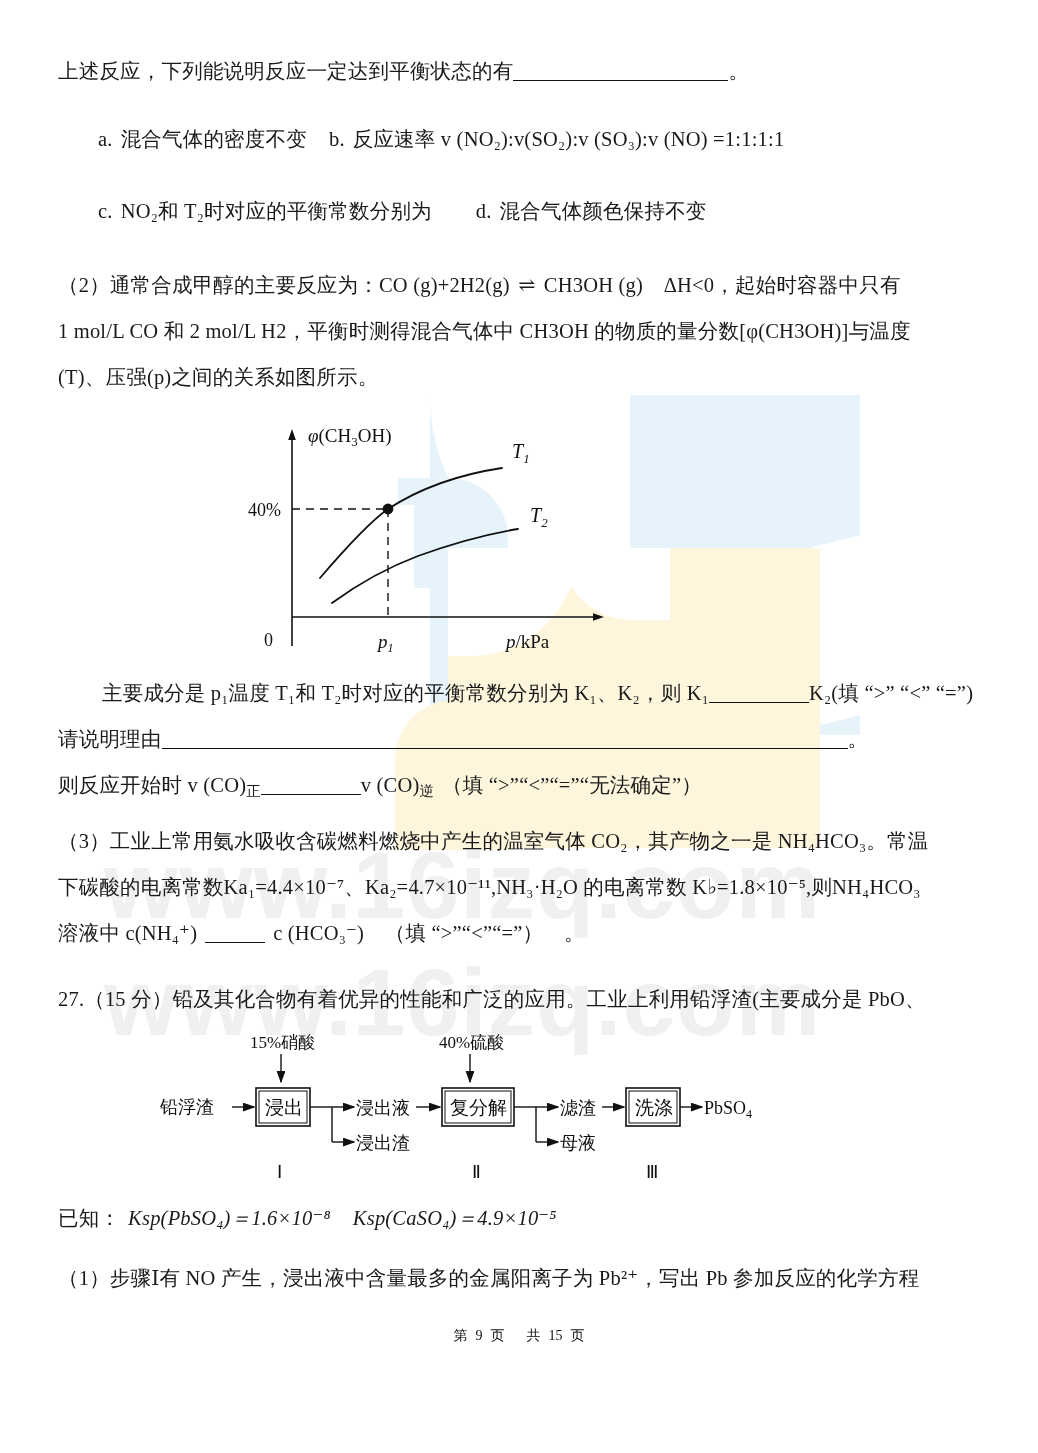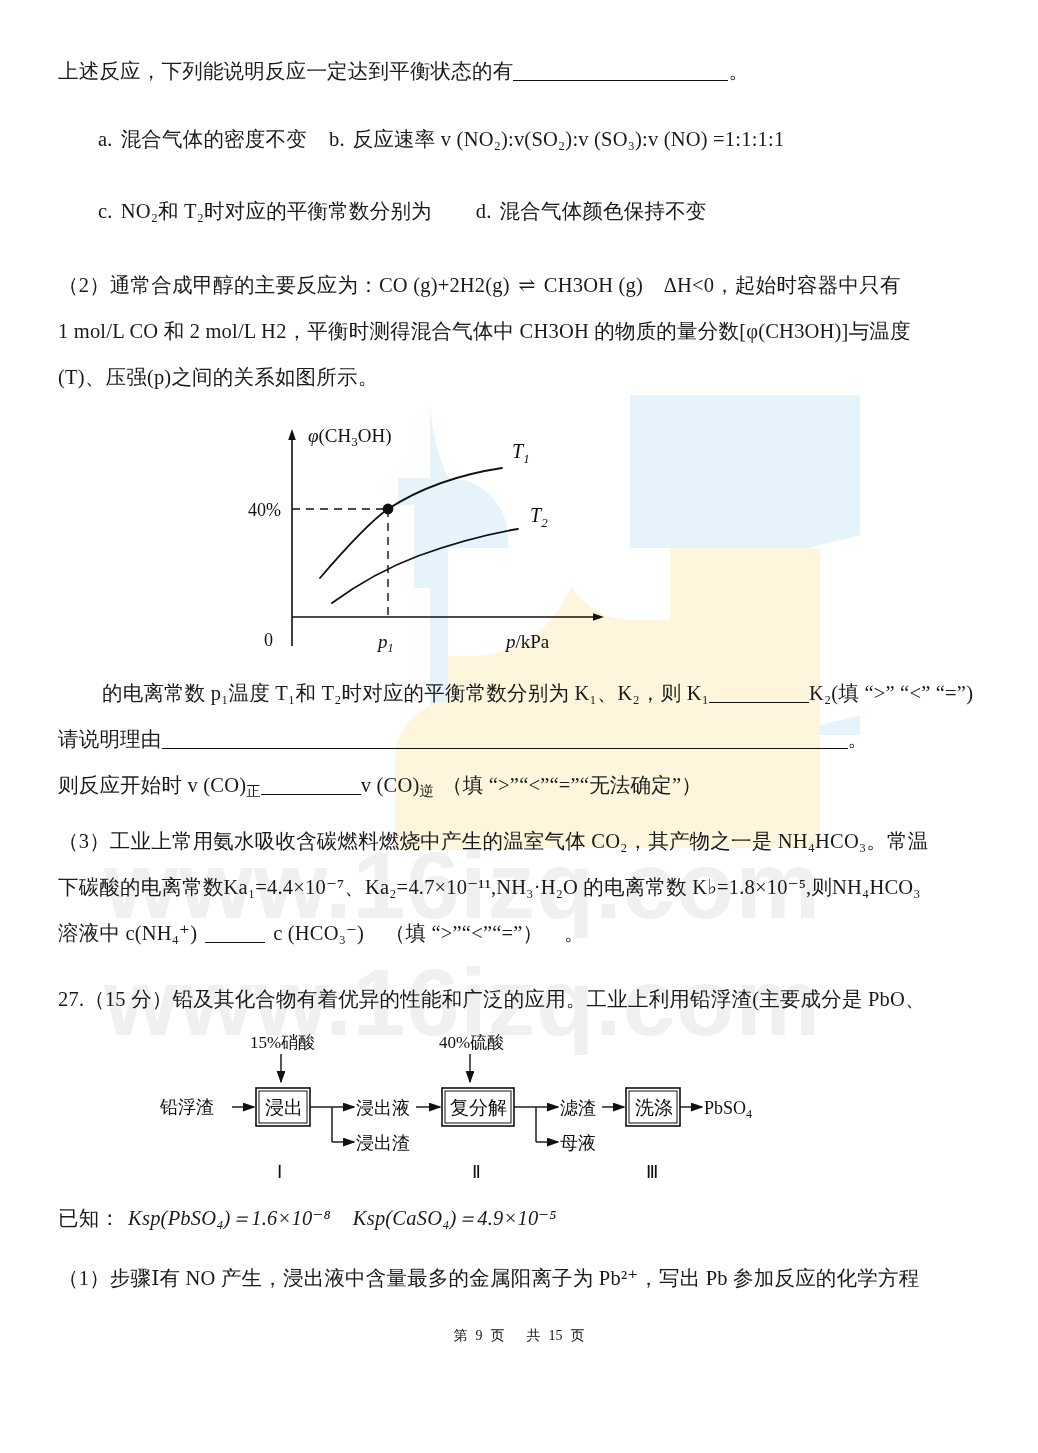--- a/index.html
+++ b/index.html
@@ -267,21 +267,21 @@
         <text x="8" y="98" font-family="Liberation Serif, serif" font-size="18" fill="#111">40%</text>
         <text x="24" y="228" font-family="Liberation Serif, serif" font-size="18" fill="#111">0</text>
         <text x="138" y="230" font-family="Liberation Serif, serif" font-size="19" font-style="italic" fill="#111">p<tspan font-size="12" dy="4">1</tspan></text>
         <text x="266" y="230" font-family="Liberation Serif, serif" font-size="19" fill="#111"><tspan font-style="italic">p</tspan>/kPa</text>
         <text x="272" y="40" font-family="Liberation Serif, serif" font-size="20" font-style="italic" fill="#111">T<tspan font-size="13" dy="5">1</tspan></text>
         <text x="290" y="104" font-family="Liberation Serif, serif" font-size="20" font-style="italic" fill="#111">T<tspan font-size="13" dy="5">2</tspan></text>
       </svg>
     </div>
 
     <p class="para indent2" style="margin-top:2px;">
-      <span>的电离常数 p₁温度 T₁和 T₂时对应的平衡常数分别为 K₁、K₂，则 K₁</span><span class="blank b-md"></span><span>K₂(填 “&gt;” “&lt;” “=”)</span>
+      <span>主要成分是 p₁温度 T₁和 T₂时对应的平衡常数分别为 K₁、K₂，则 K₁</span><span class="blank b-md"></span><span>K₂(填 “&gt;” “&lt;” “=”)</span>
     </p>
     <p class="para">
       <span>请说明理由</span><span class="blank b-fill"></span><span>。</span>
     </p>
 
     <p class="para">
       <span>则反应开始时 v (CO)</span><sub>正</sub><span class="blank b-md"></span><span>v (CO)</span><sub>逆</sub><span class="sp"></span><span>（填 “&gt;”“&lt;”“=”“无法确定”）</span>
     </p>
 
     <p class="para" style="margin-top:4px;">（3）工业上常用氨水吸收含碳燃料燃烧中产生的温室气体 CO₂，其产物之一是 NH₄HCO₃。常温</p>

